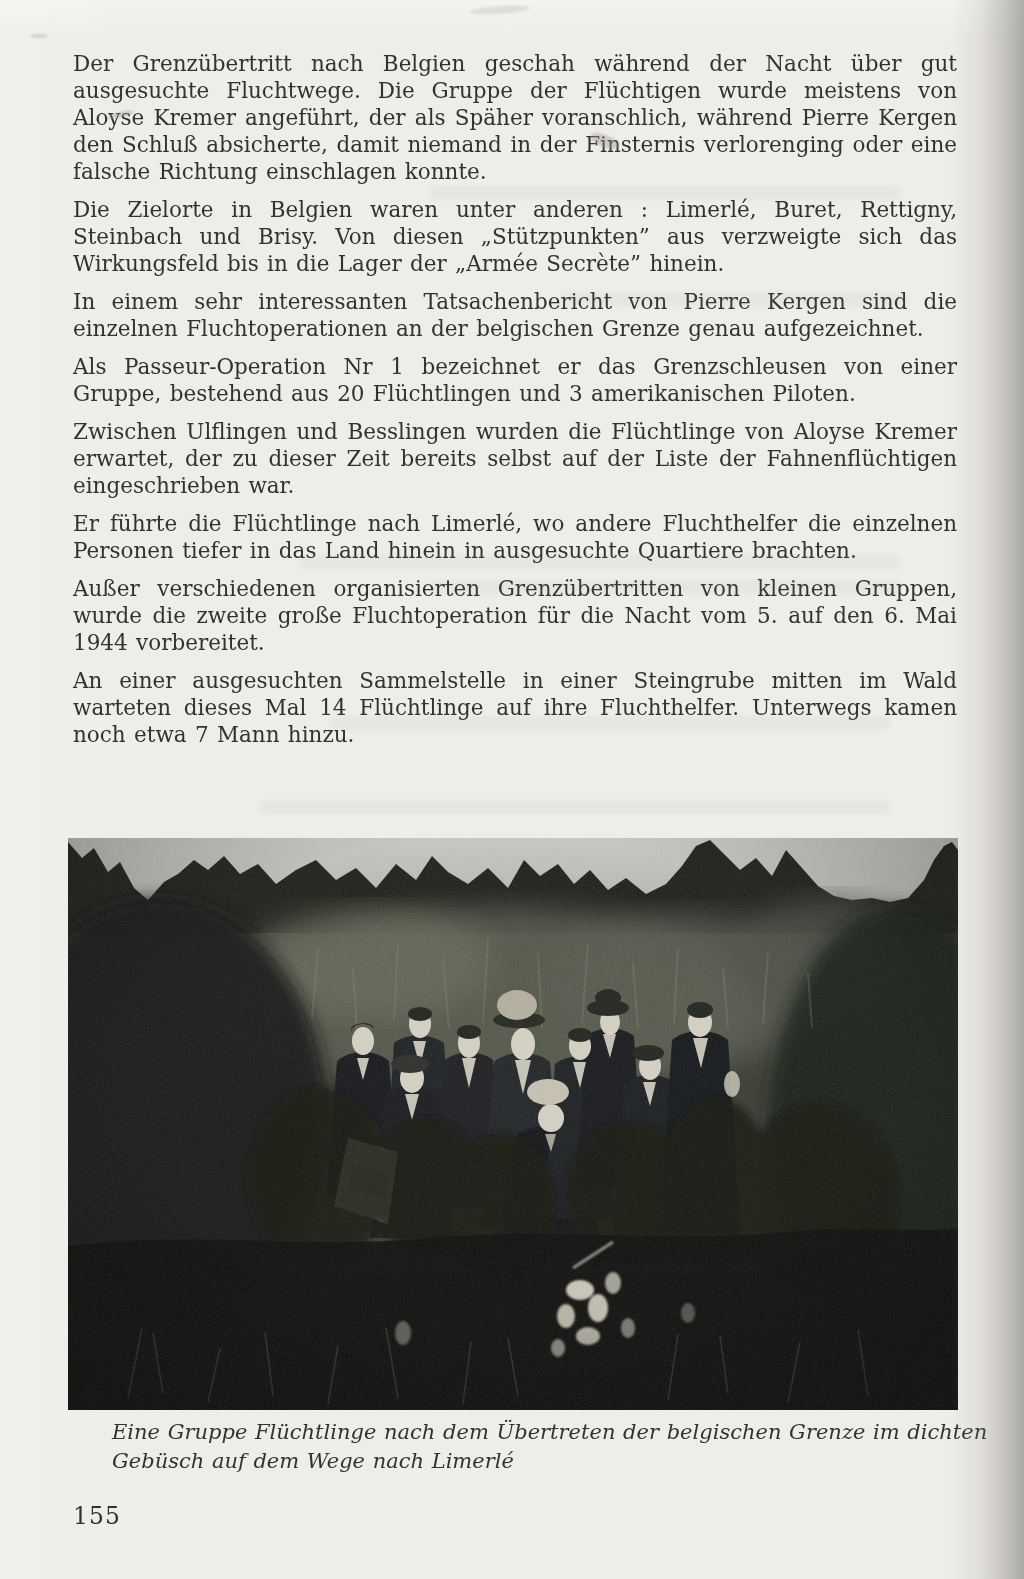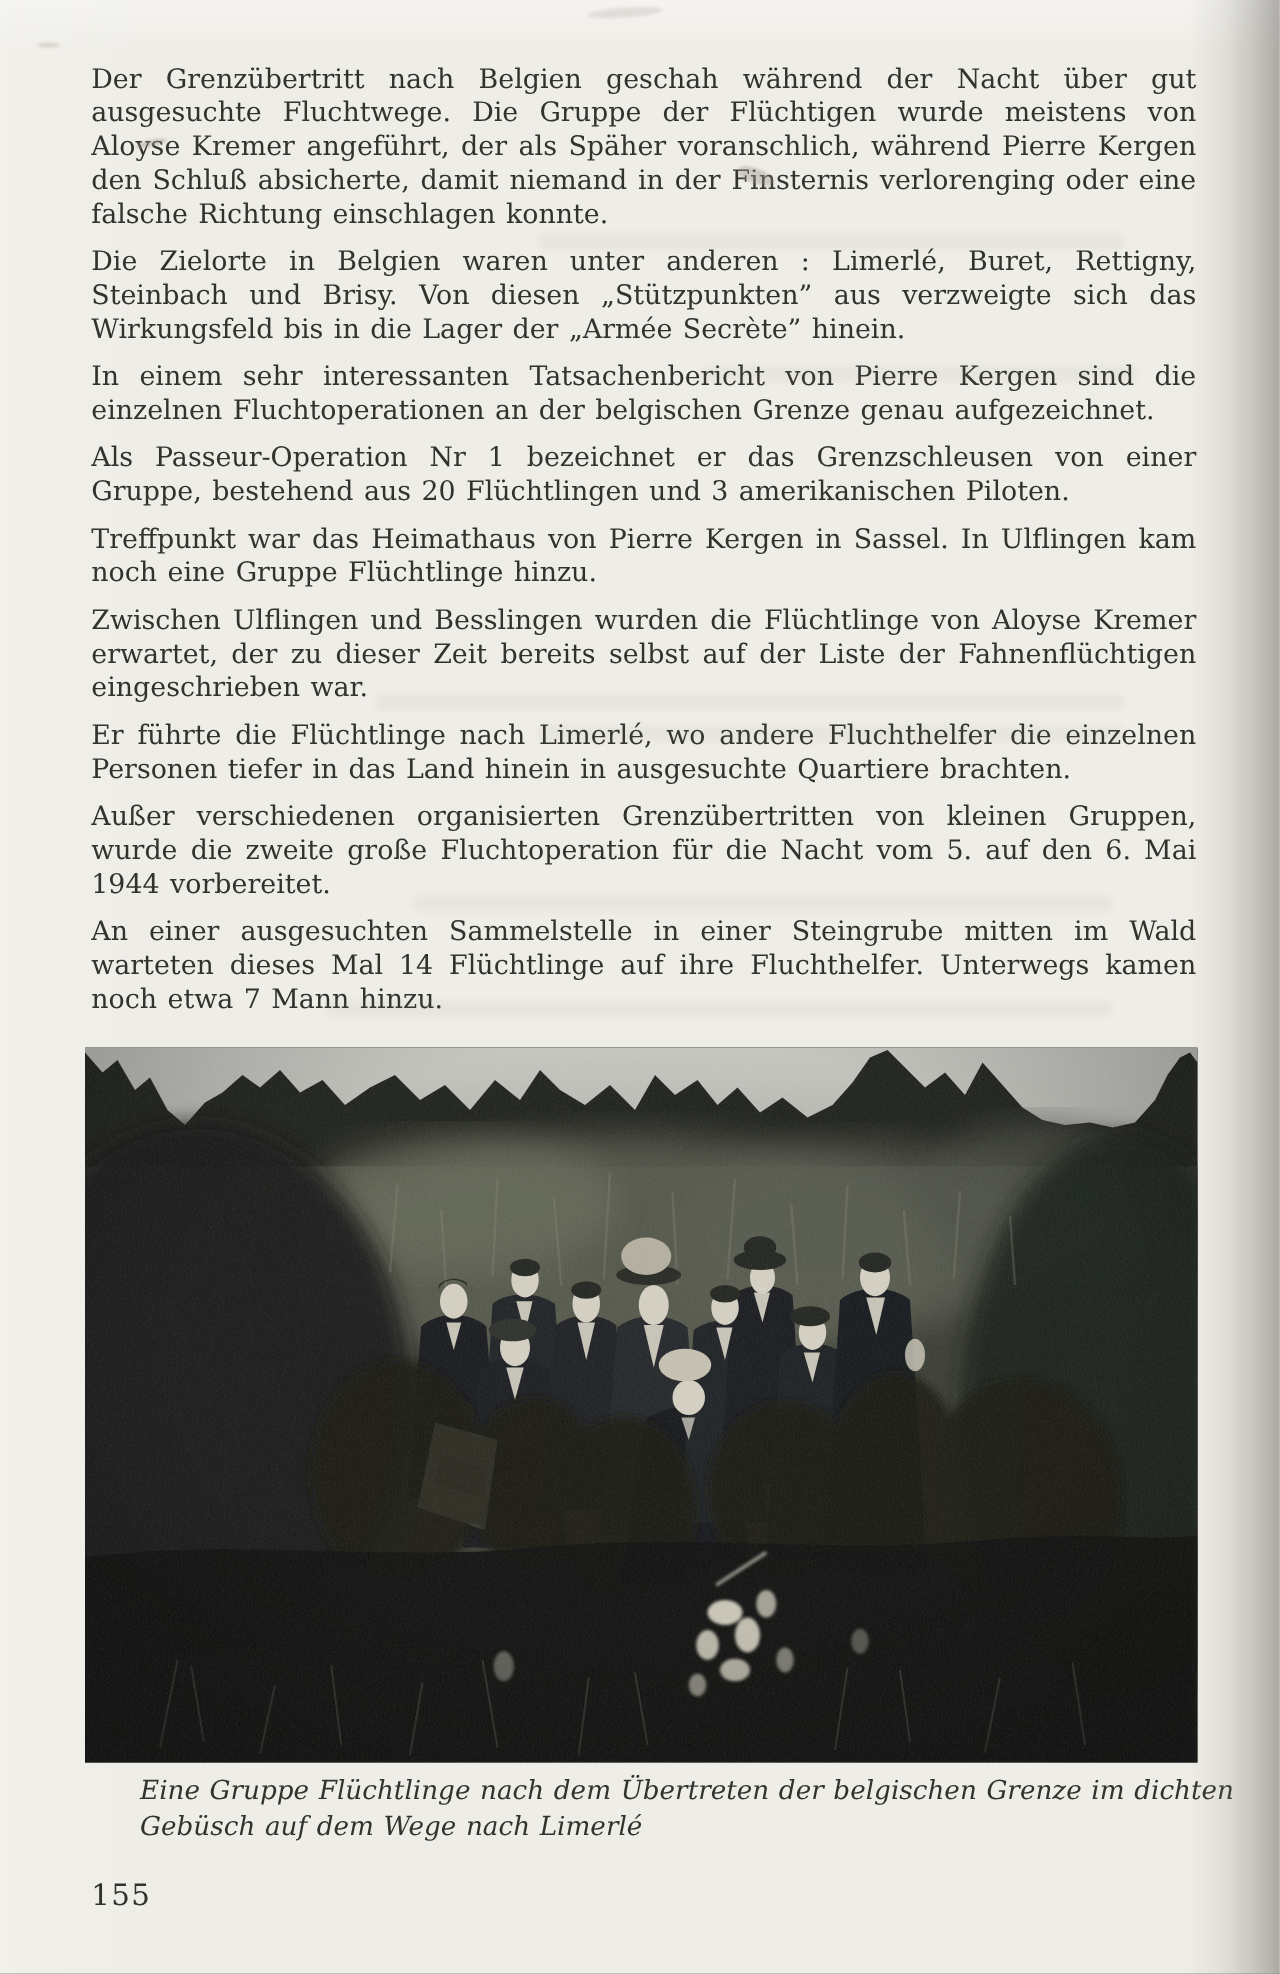--- a/index.html
+++ b/index.html
@@ -71,21 +71,20 @@
 </head>
 <body>
 
 <div class="page">
 
   <div class="content">
     <p>Der Grenzübertritt nach Belgien geschah während der Nacht über gut ausgesuchte Fluchtwege. Die Gruppe der Flüchtigen wurde meistens von Aloyse Kremer angeführt, der als Späher voranschlich, während Pierre Kergen den Schluß absicherte, damit niemand in der Finsternis verlorenging oder eine falsche Richtung einschlagen konnte.</p>
     <p>Die Zielorte in Belgien waren unter anderen :  Limerlé, Buret, Rettigny, Steinbach und Brisy. Von diesen „Stützpunkten” aus verzweigte sich das Wirkungsfeld bis in die Lager der „Armée Secrète” hinein.</p>
     <p>In einem sehr interessanten Tatsachenbericht von Pierre Kergen sind die einzelnen Fluchtoperationen an der belgischen Grenze genau aufgezeichnet.</p>
     <p>Als Passeur-Operation Nr 1 bezeichnet er das Grenzschleusen von einer Gruppe, bestehend aus 20 Flüchtlingen und 3 amerikanischen Piloten.</p>
-    <p>Treffpunkt war das Heimathaus von Pierre Kergen in Sassel. In Ulflingen kam noch eine Gruppe Flüchtlinge hinzu.</p>
     <p>Zwischen Ulflingen und Besslingen wurden die Flüchtlinge von Aloyse Kremer erwartet, der zu dieser Zeit bereits selbst auf der Liste der Fahnenflüchtigen eingeschrieben war.</p>
     <p>Er führte die Flüchtlinge nach Limerlé, wo andere Fluchthelfer die einzelnen Personen tiefer in das Land hinein in ausgesuchte Quartiere brachten.</p>
     <p>Außer verschiedenen organisierten Grenzübertritten von kleinen Gruppen, wurde die zweite große Fluchtoperation für die Nacht vom 5. auf den 6. Mai 1944 vorbereitet.</p>
     <p>An einer ausgesuchten Sammelstelle in einer Steingrube mitten im Wald warteten dieses Mal 14 Flüchtlinge auf ihre Fluchthelfer. Unterwegs kamen noch etwa 7 Mann hinzu.</p>
   </div>
 
   <div class="photo">
     <svg viewBox="0 0 890 572" xmlns="http://www.w3.org/2000/svg">
       <defs>
         <linearGradient id="sky" x1="0" y1="0" x2="0" y2="1">

